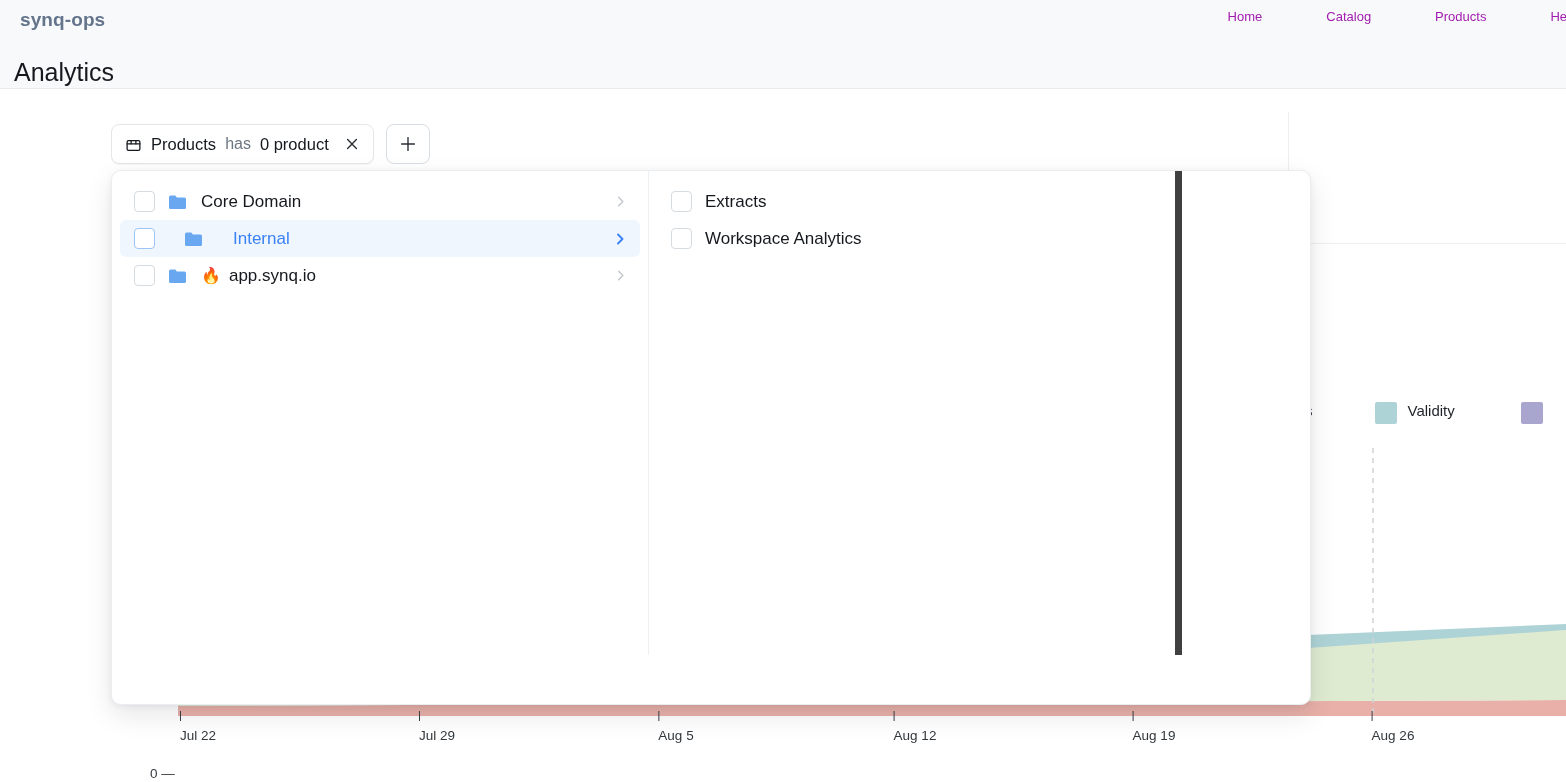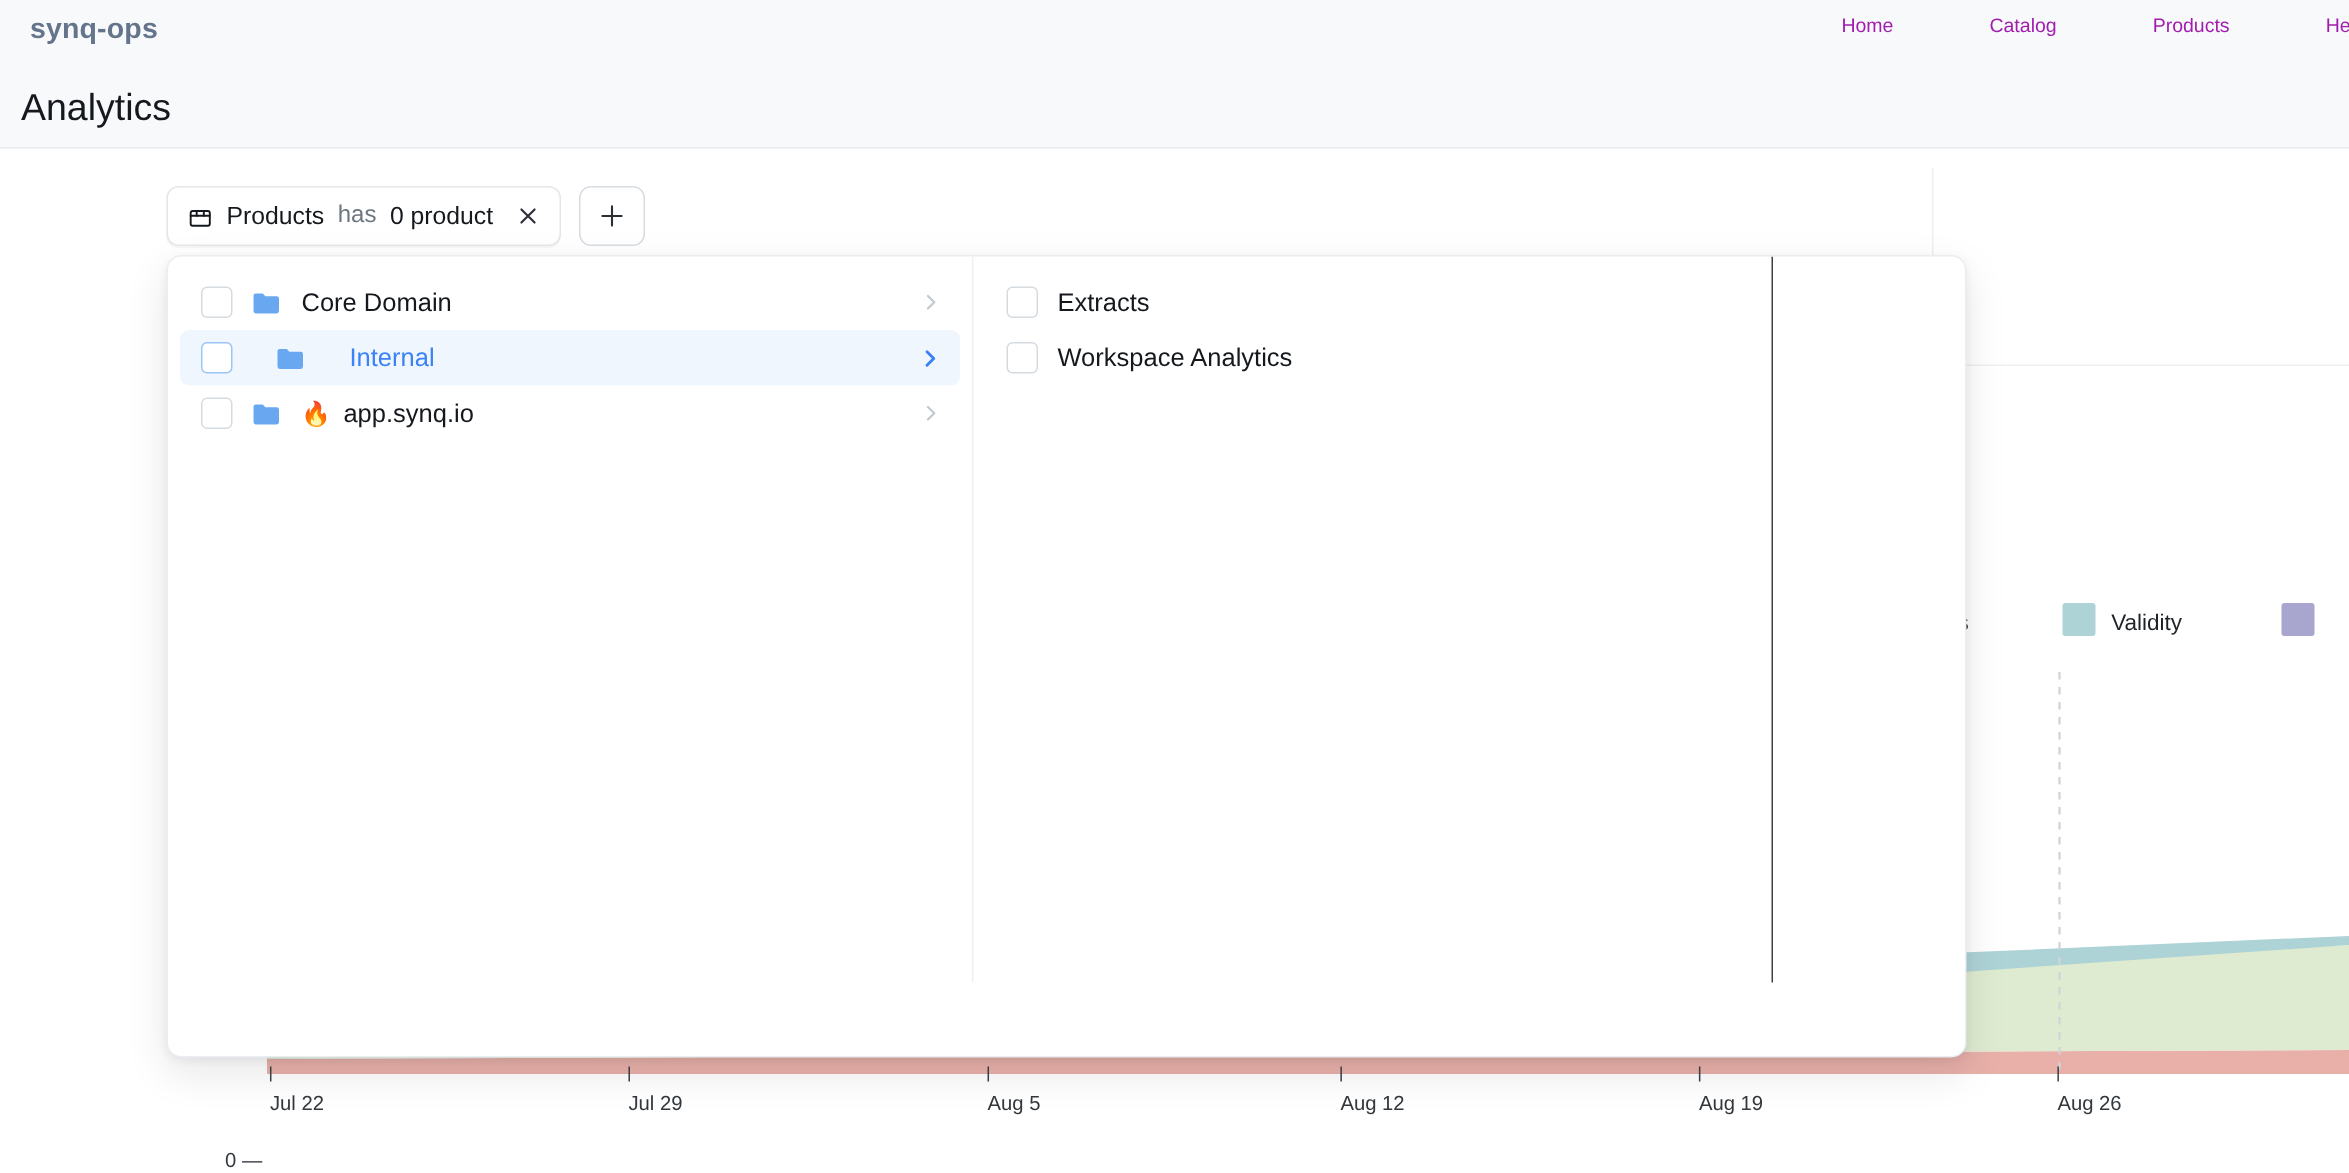--- a/index.html
+++ b/index.html
@@ -6,21 +6,21 @@
   html, body {
     width: 1566px; height: 782px;
     font-family: "Liberation Sans", sans-serif;
     background: #ffffff;
     overflow: hidden;
   }
   #root { position: relative; width: 1566px; height: 782px; }
 
   
   .topbar {
-    position: absolute; left: 0; top: 0; width: 1566px; height: 99px;
+    position: absolute; left: 0; top: 0; width: 1566px; height: 89px;
     background: #f7f9fb;
     border-bottom: 1px solid #e8ecef;
   }
   .brand {
     position: absolute; left: 20px; top: 9px;
     font-size: 19px; font-weight: bold; color: #64748b; letter-spacing: .1px;
   }
   .nav { position: absolute; right: 0px; top: 9px; display: flex; align-items: center; }
   .nav-item {
     font-size: 13px; color: #a21caf; padding: 0 0; margin-left: 64px;
@@ -81,21 +81,21 @@
   .popup {
     position: absolute; left: 111px; top: 170px; width: 1200px; height: 535px;
     background: #ffffff;
     border: 1px solid #eaeef1; border-radius: 10px;
     box-shadow: 0 10px 28px rgba(16,24,40,.10), 0 2px 6px rgba(16,24,40,.06);
     overflow: hidden;
   }
   .popup-cols { position: absolute; left: 0; top: 0; right: 0; bottom: 49px; display: flex; }
   .col { height: 100%; overflow: hidden; }
   .col-1 { width: 537px; border-right: 1px solid #eef1f3; padding-top: 12px; }
-  .col-2 { width: 533px; border-right: 1px solid #404040; padding-top: 12px; }
+  .col-2 { width: 533px; border-right: 7px solid #404040; padding-top: 12px; }
   .col-3 { flex: 1; }
 
   .row {
     display: flex; align-items: center; height: 37px; margin: 0 8px;
     padding: 0 12px 0 14px; border-radius: 6px; cursor: pointer;
   }
   .row.selected { background: #eff6fe; gap: 16px; }
   .cb {
     width: 21px; height: 21px; border: 1px solid #d6dbe0; border-radius: 4px;
     background: #fff; flex: none; cursor: pointer;
@@ -143,21 +143,21 @@
 
       <path d="M0,326 L1388,320 L1388,250 L0,316 Z" fill="#dfebd0"></path>
 
       <path d="M0,316 L560,312 L900,288 L1130,268 L1388,250 L1388,244 L1130,255 L900,278 L560,308 L0,314 Z" fill="#aed3d6"></path>
 
       <line x1="1195" y1="68" x2="1195" y2="336" stroke="#cfd4d8" stroke-width="1.5" stroke-dasharray="5 5"></line>
     </svg>
   </div>
 
   <div class="legend-clip">
-    <div style="position:absolute; left:5px; top:4px; display:flex; align-items:flex-end;">
+    <div style="position:absolute; left:5px; top:4px; display:flex; align-items:flex-start;">
       <span class="legend-label">s</span>
       <span style="width:62px"></span>
       <span class="legend-swatch" style="background:#aed3d6"></span>
       <span class="legend-label">Validity</span>
       <span style="width:66px"></span>
       <span class="legend-swatch" style="background:#a8a6ce"></span>
     </div>
   </div>
 
   <div class="axis-labels">

